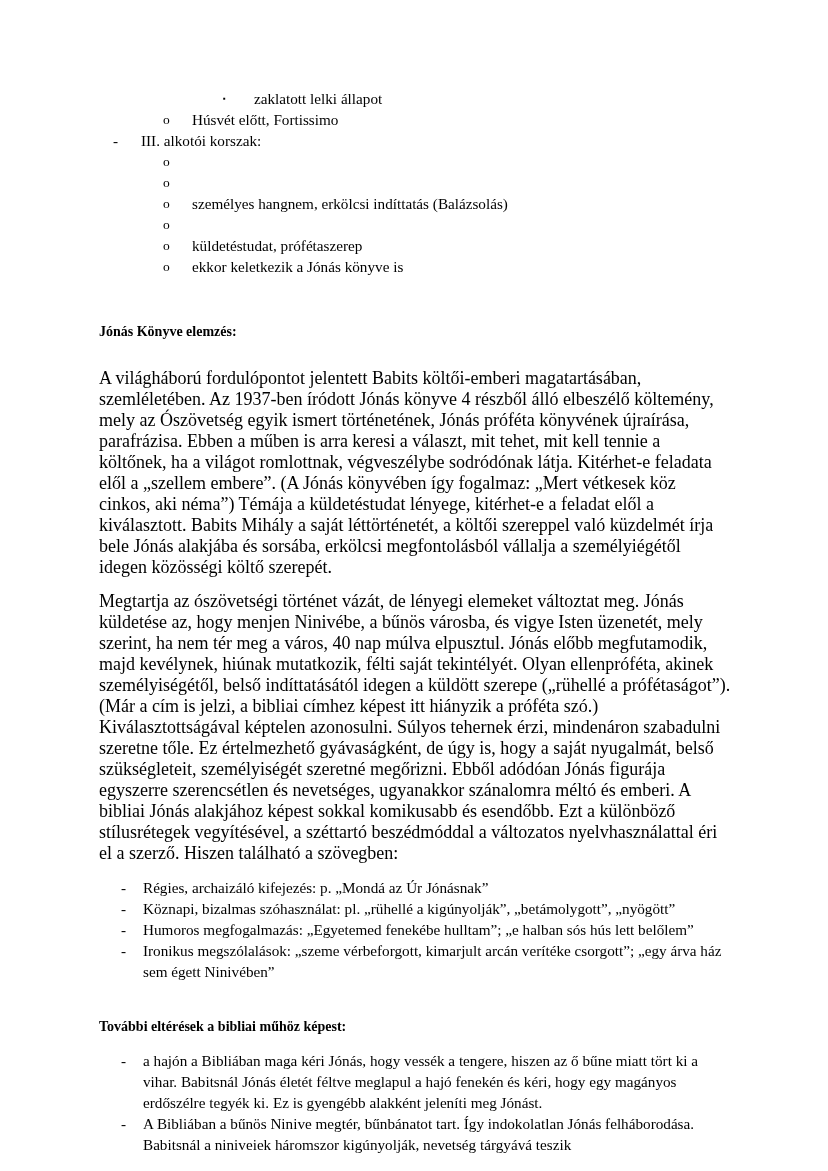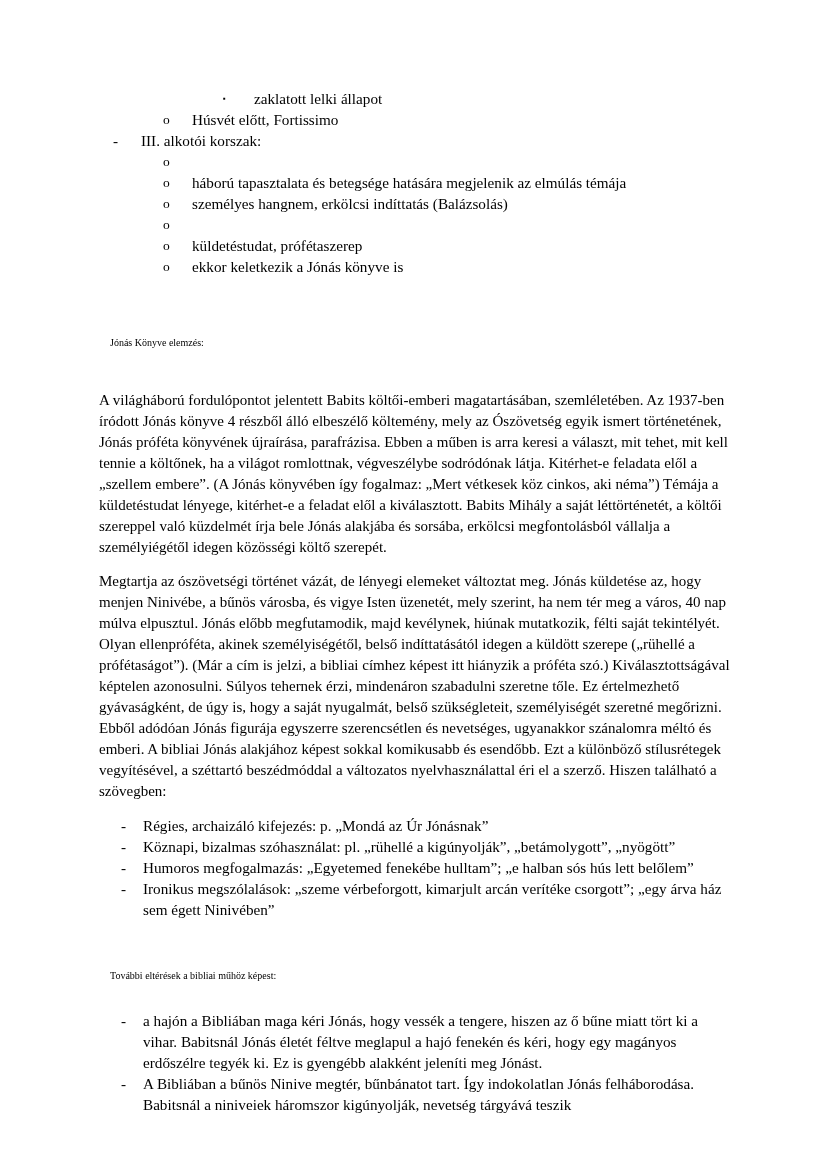--- a/index.html
+++ b/index.html
@@ -59,29 +59,30 @@
   .lvl-dash .marker { width: 28px; }
 
   .lvl-circle    { padding-left: 64px; }
   .lvl-circle .marker { width: 29px; }
 
   .lvl-square    { padding-left: 124px; }
   .lvl-square .marker { width: 31px; }
 
   
   .para {
-    font-size: 15px;
+    font-size: 18px;
     line-height: 21px;
     text-align: left;
     margin: 0;
   }
   .heading {
-    font-size: 10px;
-    line-height: 21px;
-    margin: 11px;
+    font-size: 14px;
+    line-height: 21px;
+    margin: 0;
+    font-weight: bold;
   }
 
   
   .gap-sm { height: 13px; }
   .gap-md { height: 26px; }
   .gap-lg { height: 34px; }
   .gap-xl { height: 44px; }
 
   
   .bullets .row {
@@ -113,21 +114,20 @@
         <span class="marker">-</span>
         <span class="txt">III. alkotói korszak:</span>
       </div>
 
       <div class="row lvl-circle">
         <span class="marker circ">o</span>
       </div>
 
       <div class="row lvl-circle">
         <span class="marker circ">o</span>
-        <span class="txt">háború tapasztalata és betegsége hatására megjelenik az elmúlás témája</span>
       </div>
 
       <div class="row lvl-circle">
         <span class="marker circ">o</span>
         <span class="txt">személyes hangnem, erkölcsi indíttatás (Balázsolás)</span>
       </div>
 
       <div class="row lvl-circle">
         <span class="marker circ">o</span>
       </div>

